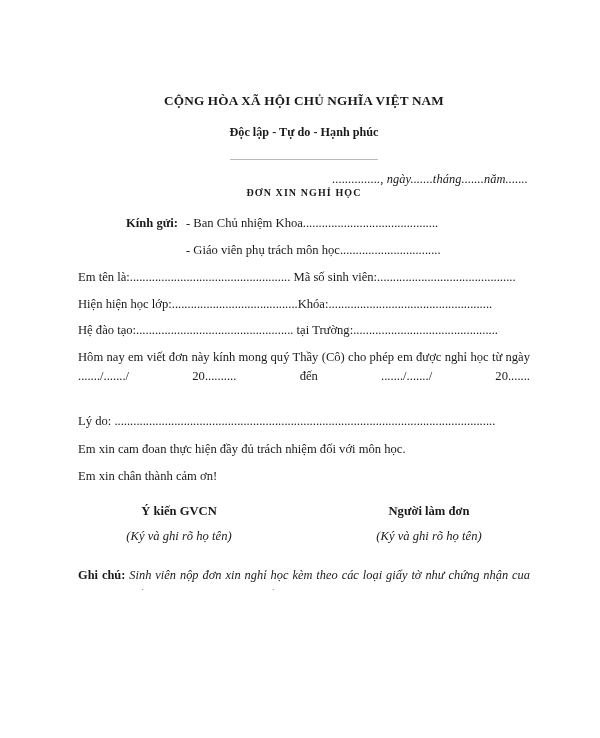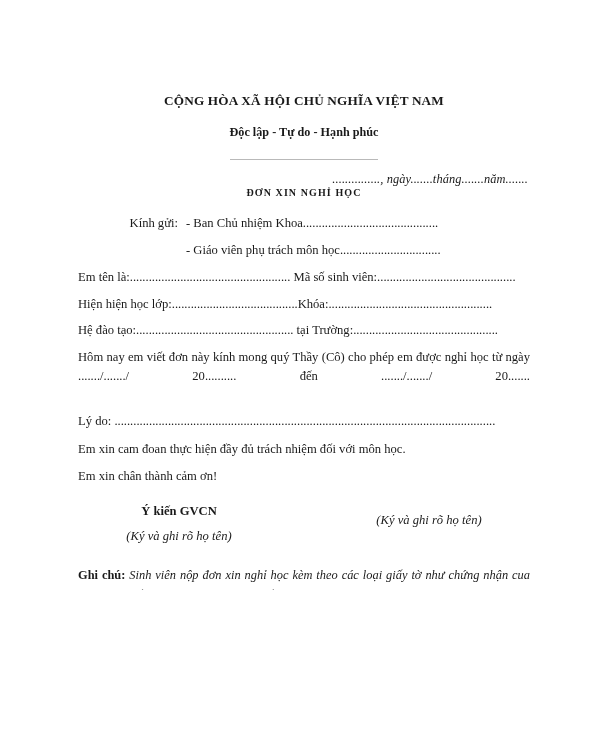--- a/index.html
+++ b/index.html
@@ -75,21 +75,21 @@
   }
   .recipient-row {
     display: flex;
     line-height: 1.25;
     margin-bottom: 11px;
   }
   .recipient-label {
     width: 108px;
     flex: 0 0 108px;
     text-align: right;
-    font-weight: normal;
+    font-weight: bold;
     padding-right: 8px;
     box-sizing: border-box;
   }
   .recipient-text {
     flex: 1 1 auto;
     white-space: nowrap;
     overflow: hidden;
   }
 
   
@@ -206,20 +206,21 @@
 
       <div class="plain">Em xin chân thành cảm ơn!</div>
     </div>
 
     <div class="signatures">
       <div class="sig-col left">
         <div class="sig-title">Ý kiến GVCN</div>
         <div class="sig-sub">(Ký và ghi rõ họ tên)</div>
       </div>
       <div class="sig-col right">
+        <div class="sig-title">Người làm đơn</div>
         <div class="sig-sub">(Ký và ghi rõ họ tên)</div>
       </div>
     </div>
 
     <div class="note">
       <span class="note-label">Ghi chú:</span><span> Sinh viên nộp đơn xin nghỉ học kèm theo các loại giấy tờ như chứng nhận cua bệnh viên cấp quận, huyện trở lên (nếu nghỉ vì lý do sức khỏe). Đơn chỉ có giá trị trong ngày sinh viên xin nghỉ học.</span>
     </div>
 
   </div>
 </div>

